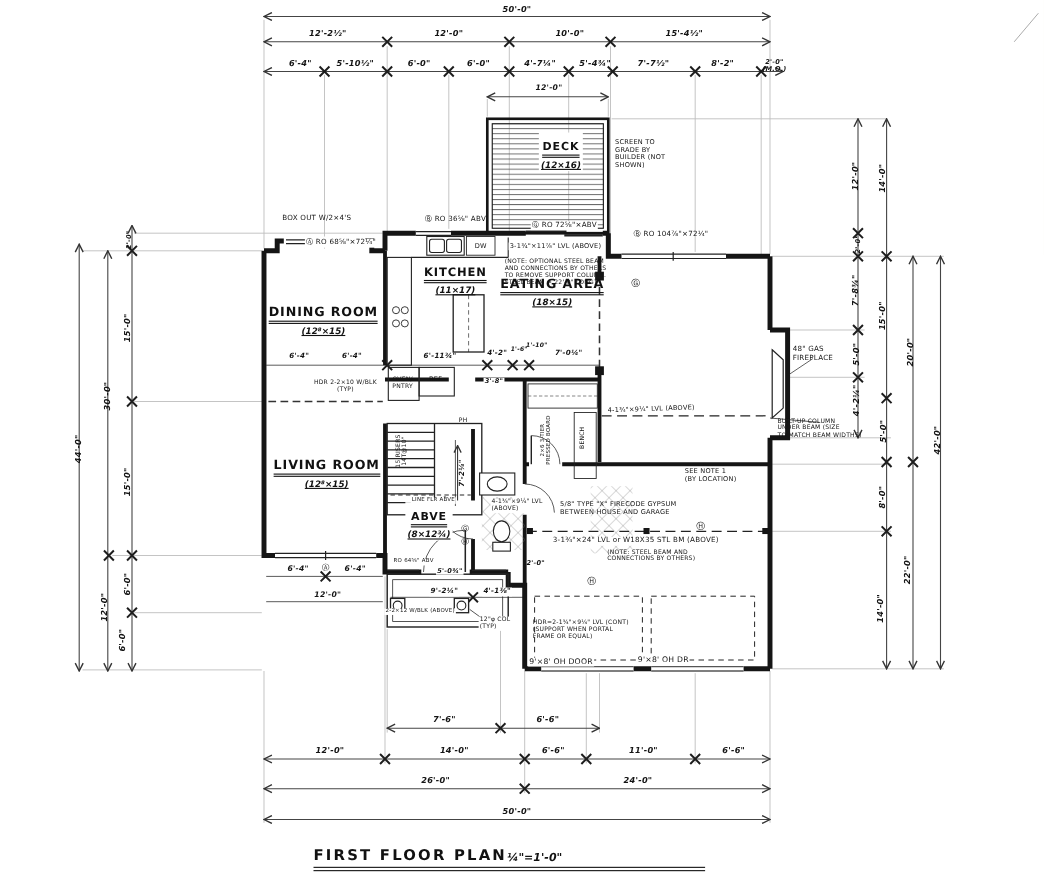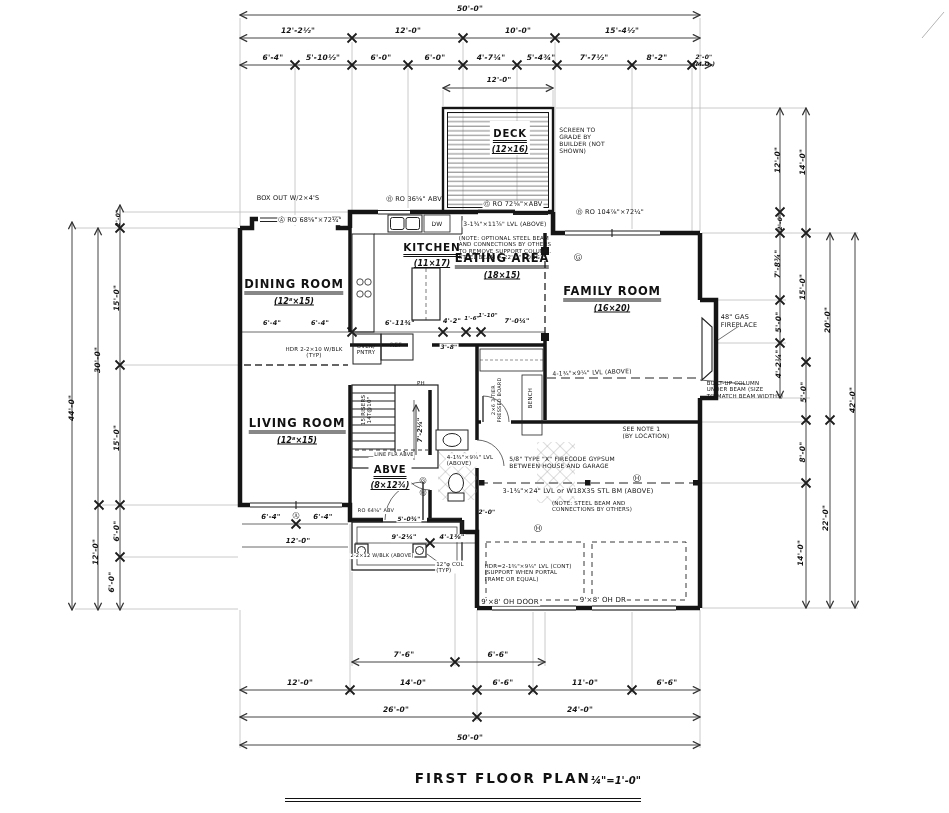--- a/index.html
+++ b/index.html
@@ -11,22 +11,22 @@
        color:#141414;letter-spacing:.2px;}
   .dim{font-style:italic;font-weight:600;}
   .ann{font-weight:500;}
   .bg{background:#fff;padding:0 1px;}
   .room{position:absolute;transform:translate(-50%,-50%);text-align:center;white-space:nowrap;text-decoration:underline;}
   .room.bg{background:#fff;padding:1px 2px;}
   .room-name{display:inline-block;font-weight:700;font-size:11.5px;letter-spacing:.8px;
              border-bottom:3px double #111;padding-bottom:1px;}
   .room-size{display:block;font-size:8px;margin-top:2px;font-style:italic;font-weight:600;}
   #titleblock{position:absolute;left:285px;top:770px;width:356px;display:flex;
-              justify-content:flex-end;align-items:flex-end;
-              border-bottom:4px double #111;padding-bottom:12px;}
+              justify-content:flex-start;align-items:flex-end;
+              border-bottom:4px double #111;padding-bottom:2px;}
   #titleblock .t{font-weight:700;font-size:13.5px;letter-spacing:2px;}
   #titleblock .s{font-weight:700;font-style:italic;font-size:10px;}
 </style>
 </head>
 <body>
 
 <div id="page">
 <div id="plan">
 
 <svg width="949" height="813" viewBox="0 0 949 813">
@@ -364,23 +364,22 @@
 CONNECTIONS BY OTHERS)</div>
       <div class="lbl ann" style="left: 637px; top: 479px; font-size: 8px; transform: translate(-50%, -50%);">Ⓗ</div>
       <div class="lbl ann" style="left: 538px; top: 529px; font-size: 8px; transform: translate(-50%, -50%);">Ⓗ</div>
       <div class="lbl ann" style="left: 528px; top: 573px; font-size: 5.5px; text-align: left; transform: translate(-50%, -50%);">HDR=2-1¾"×9¼" LVL (CONT)
 (SUPPORT WHEN PORTAL
 FRAME OR EQUAL)</div>
       <div class="lbl ann bg" style="left: 510px; top: 602px; font-size: 7px; transform: translate(-50%, -50%);">9'×8' OH DOOR</div>
       <div class="lbl ann bg" style="left: 603px; top: 600px; font-size: 7px; transform: translate(-50%, -50%);">9'×8' OH DR</div>
       <div class="room bg" style="left: 510px; top: 138px;"><span class="room-name" style="font-size: 10px;">DECK</span><span class="room-size">(12×16)</span></div>
       <div class="room" style="left: 294px; top: 289px;"><span class="room-name">DINING ROOM</span><span class="room-size">(12⁸×15)</span></div>
-      <div class="room" style="left: 414px; top: 252px; margin-left: 18px;"><span class="room-name" style="font-size: 10.5px;">KITCHEN</span><span class="room-size">(11×17)</span></div>
+      <div class="room" style="left: 414px; top: 252px;"><span class="room-name" style="font-size: 10.5px;">KITCHEN</span><span class="room-size">(11×17)</span></div>
       <div class="room" style="left: 502px; top: 263px;"><span class="room-name">EATING AREA</span><span class="room-size">(18×15)</span></div>
-      <div class="room" style="left: 612px; top: 296px;"><span class="room-name">FAMILY ROOM</span><span class="room-size">(16×20)</span></div>
       <div class="room" style="left: 297px; top: 428px;"><span class="room-name">LIVING ROOM</span><span class="room-size">(12⁸×15)</span></div>
       <div class="room bg" style="left: 390px; top: 474px;"><span class="room-name" style="font-size: 10px;">ABVE</span><span class="room-size">(8×12¾)</span></div>
     </div>
 
 <div id="titleblock">
   <span class="t">FIRST FLOOR PLAN</span>
   <span class="s">¼"=1'-0"</span>
 </div>
 </div>
 

